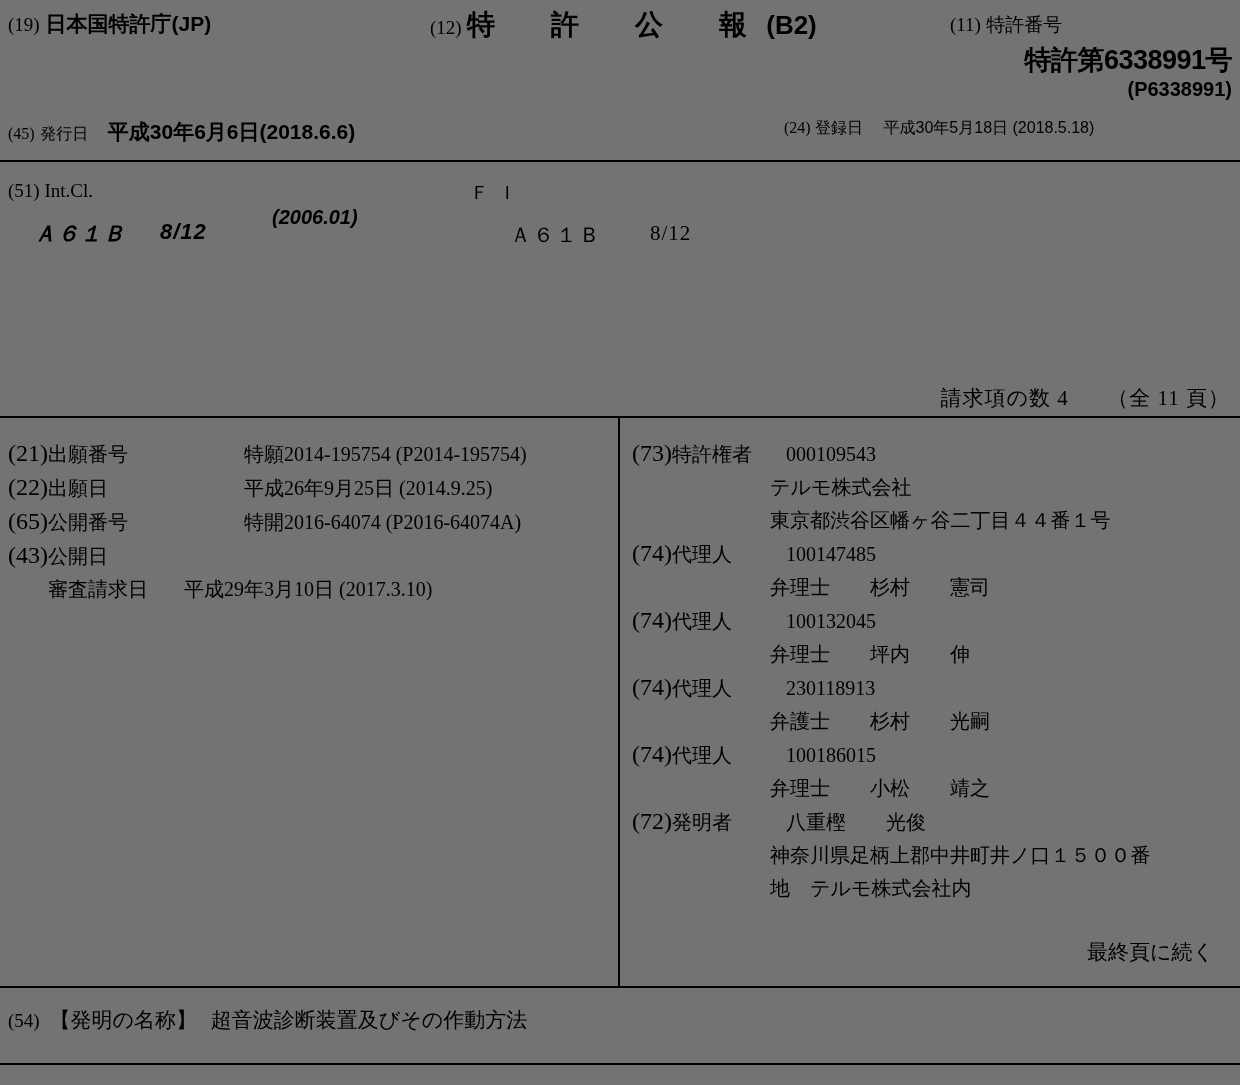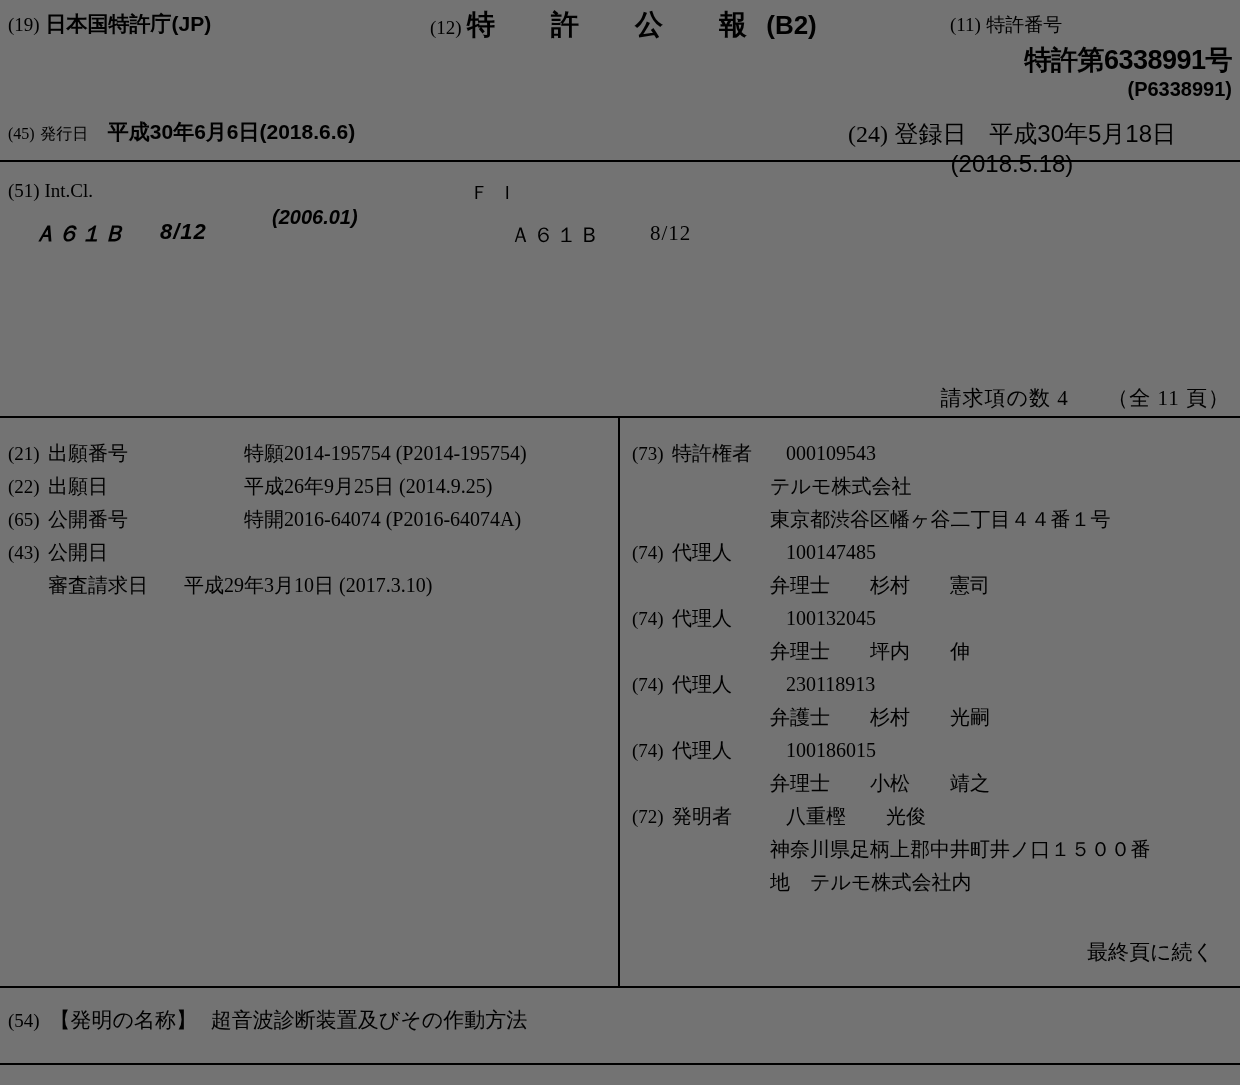--- a/index.html
+++ b/index.html
@@ -65,21 +65,21 @@
   
   #issue-row {
     left: 8px; top: 118px;
     font-size: 20px;
   }
   #issue-row .lbl { font-size: 16px; }
   #issue-row .val { font-weight: bold; font-size: 21px; margin-left: 14px; }
 
   #reg-row {
     left: 784px; top: 118px;
-    font-size: 24px;
+    font-size: 16px;
     text-align: center;
   }
   #reg-row .val { margin-left: 16px; }
 
   
   .rule {
     left: 0px; width: 1240px;
     border-top: 2px solid #000;
     height: 0;
   }
@@ -125,21 +125,21 @@
 
   .bib-row {
     display: flex;
     align-items: baseline;
     margin-bottom: 6px;
     white-space: nowrap;
   }
   .bib-code {
     width: 40px;
     flex: 0 0 auto;
-    font-size: 19px;
+    font-size: 24px;
   }
   .bib-name {
     flex: 0 0 auto;
     font-size: 20px;
   }
   .bib-val {
     flex: 0 0 auto;
     font-size: 20px;
   }
   

